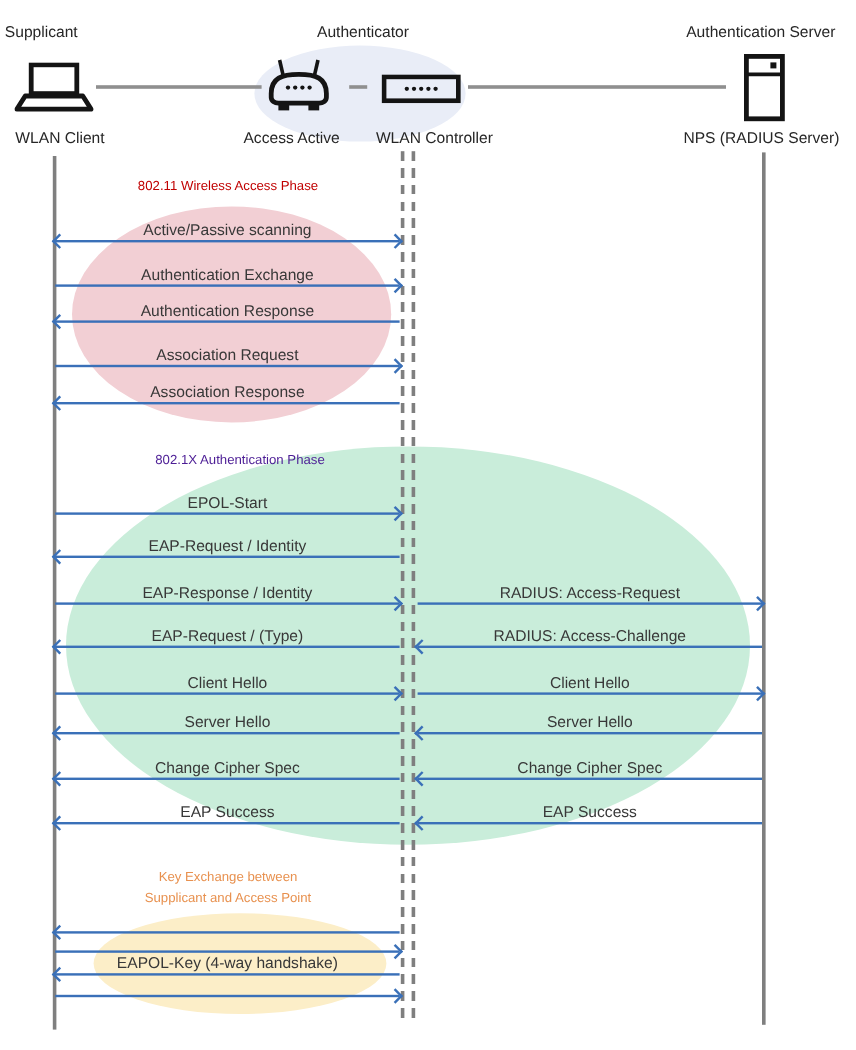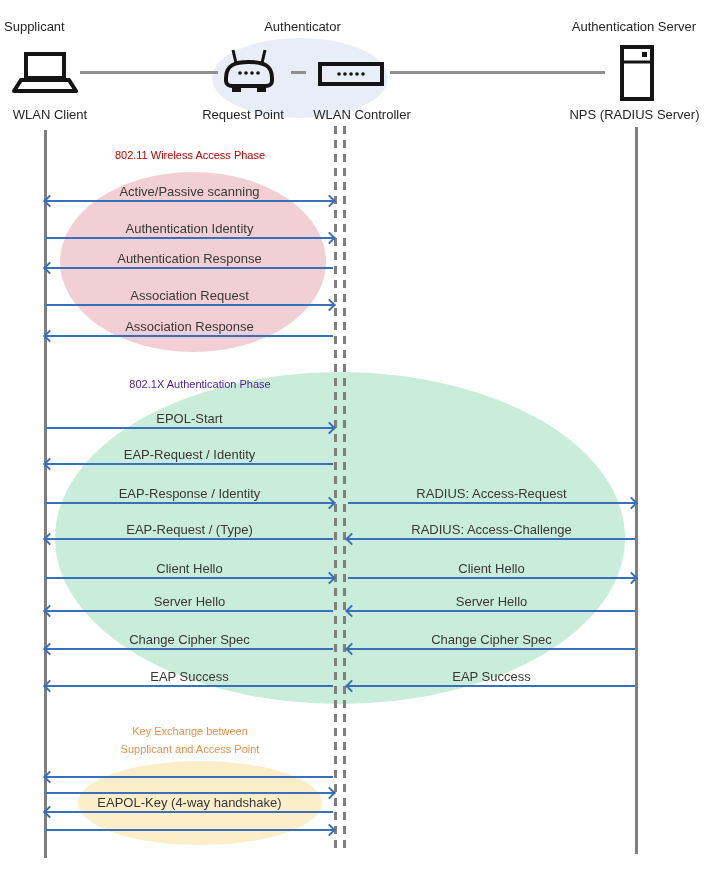--- a/index.html
+++ b/index.html
@@ -86,21 +86,21 @@
   </span>
   <span class="icon" style="left:619px;top:44px;">
     <svg width="36" height="58" viewBox="0 0 36 58">
       <rect x="3" y="3" width="30" height="52" fill="none" stroke="#141414" stroke-width="4"></rect>
       <line x1="3" y1="18" x2="33" y2="18" stroke="#141414" stroke-width="3"></line>
       <rect x="23" y="8" width="5" height="5" fill="#141414"></rect>
     </svg>
   </span>
 
   <div class="actor-label" style="left:0px;top:107px;width:100px;">WLAN Client</div>
-  <div class="actor-label" style="left:193px;top:107px;width:100px;">Request Point</div>
+  <div class="actor-label" style="left:193px;top:107px;width:100px;">Access Active</div>
   <div class="actor-label" style="left:307px;top:107px;width:110px;">WLAN Controller</div>
   <div class="actor-label" style="left:562px;top:107px;width:145px;">NPS (RADIUS Server)</div>
 
   <div class="lifeline" style="left:44px;top:130px;height:728px;"></div>
   <div class="lifeline dashed" style="left:334px;top:126px;height:726px;"></div>
   <div class="lifeline dashed" style="left:343px;top:126px;height:726px;"></div>
   <div class="lifeline" style="left:635px;top:127px;height:727px;"></div>
 
   <div class="phase-title c-red" style="left:60px;top:146px;width:260px;">802.11 Wireless Access Phase</div>
   <div class="phase-title c-green" style="left:70px;top:375px;width:260px;">802.1X Authentication Phase</div>
@@ -110,21 +110,21 @@
   </div>
 
   <div class="msg" style="left:46px;top:180px;width:287px;">
     <div class="msg-label">Active/Passive scanning</div>
     <div class="msg-line">
       <span class="head h-l"></span>
       <span class="head h-r"></span>
     </div>
   </div>
   <div class="msg" style="left:46px;top:217px;width:287px;">
-    <div class="msg-label">Authentication Identity</div>
+    <div class="msg-label">Authentication Exchange</div>
     <div class="msg-line">
         <span class="head h-r"></span>
       </div>
   </div>
   <div class="msg" style="left:46px;top:247px;width:287px;">
     <div class="msg-label">Authentication Response</div>
     <div class="msg-line">
         <span class="head h-l"></span>
       </div>
   </div>

